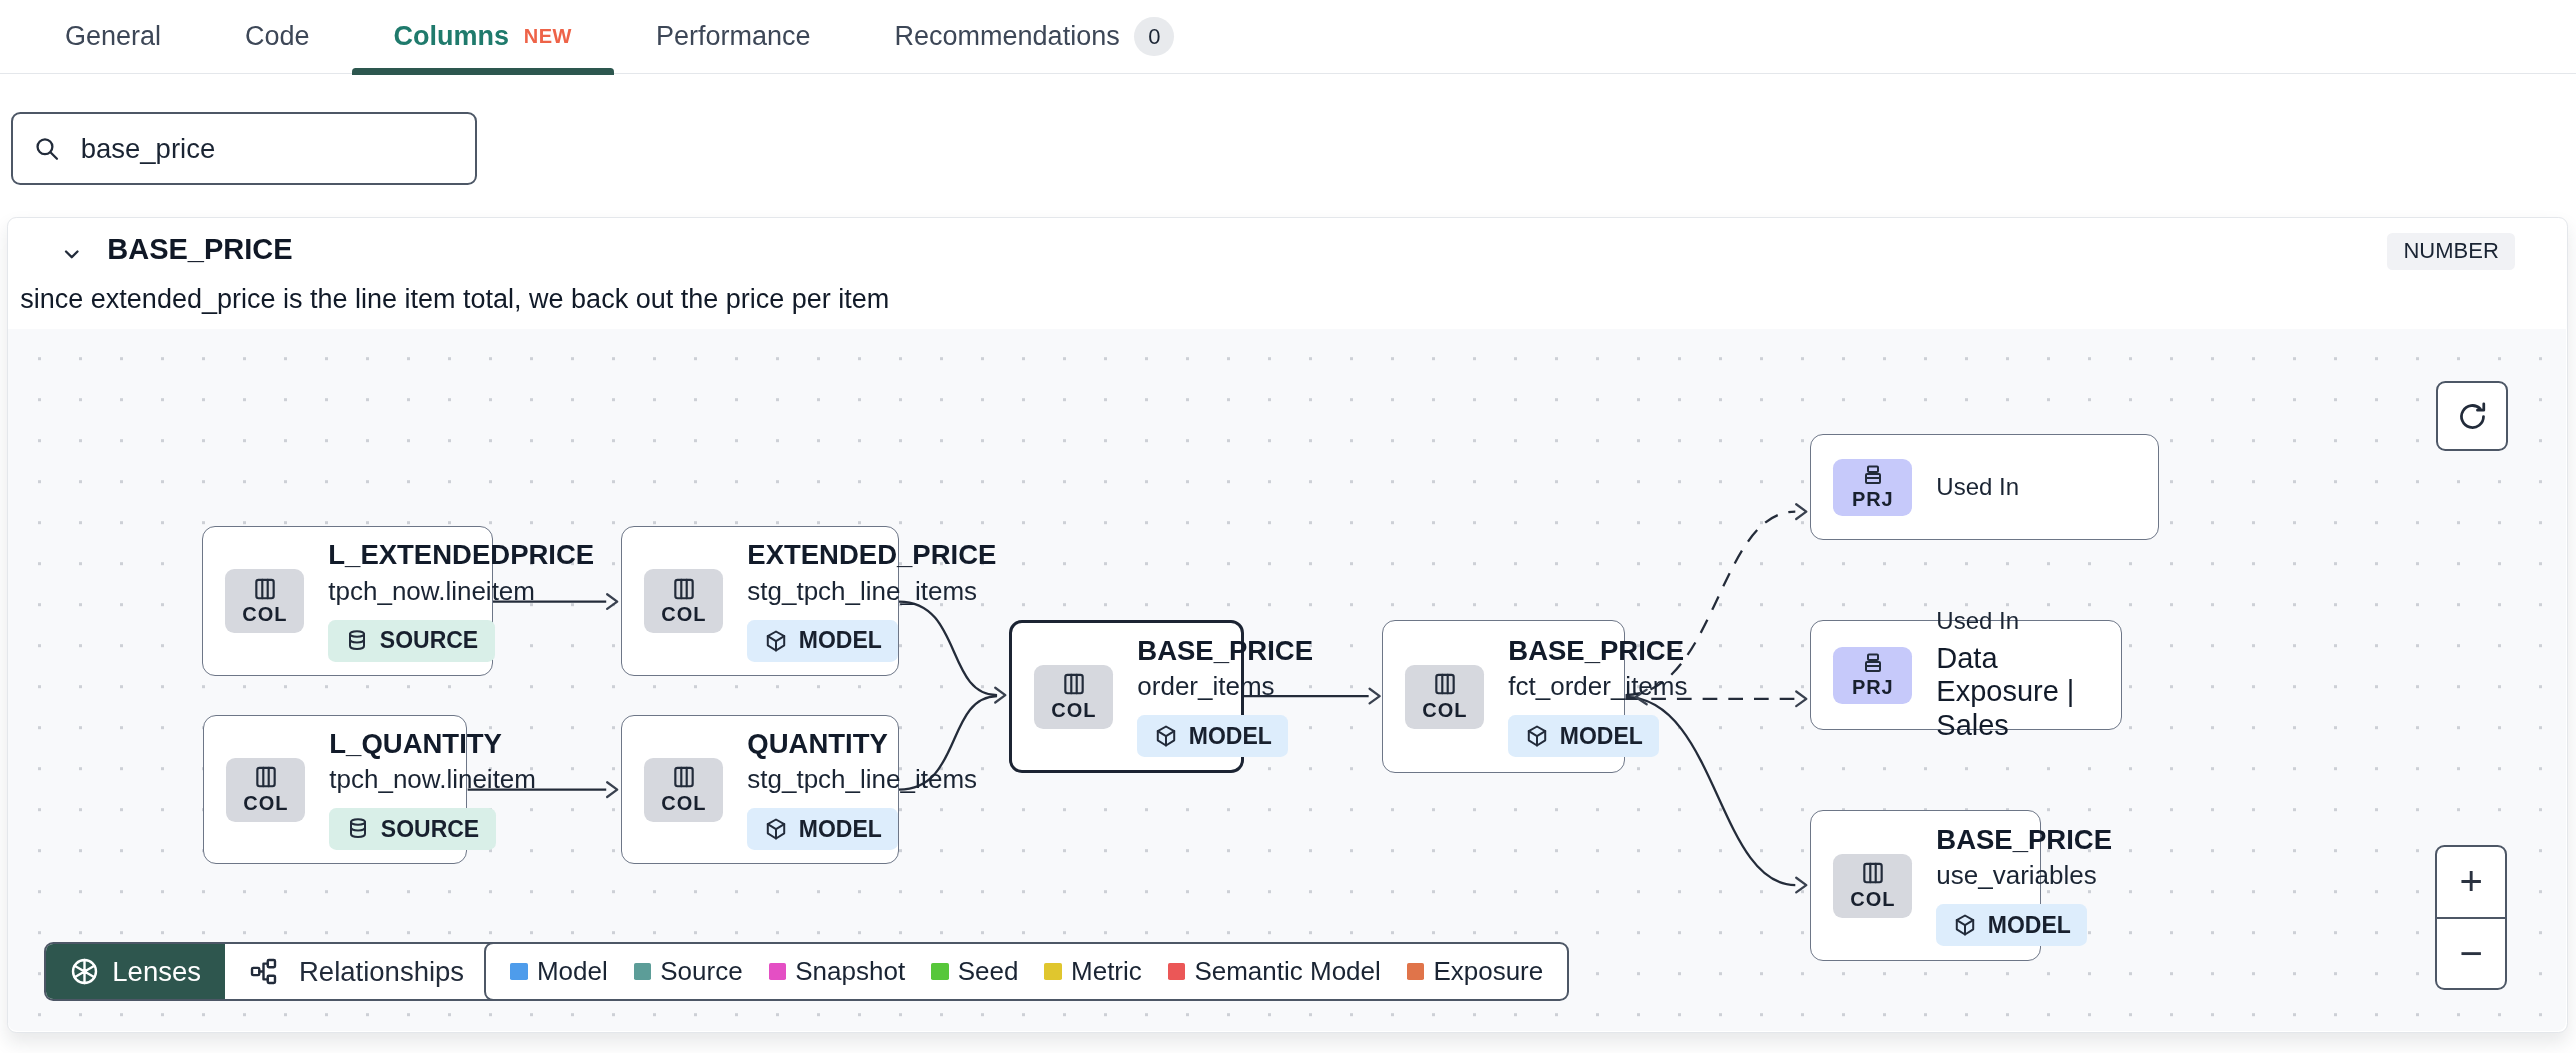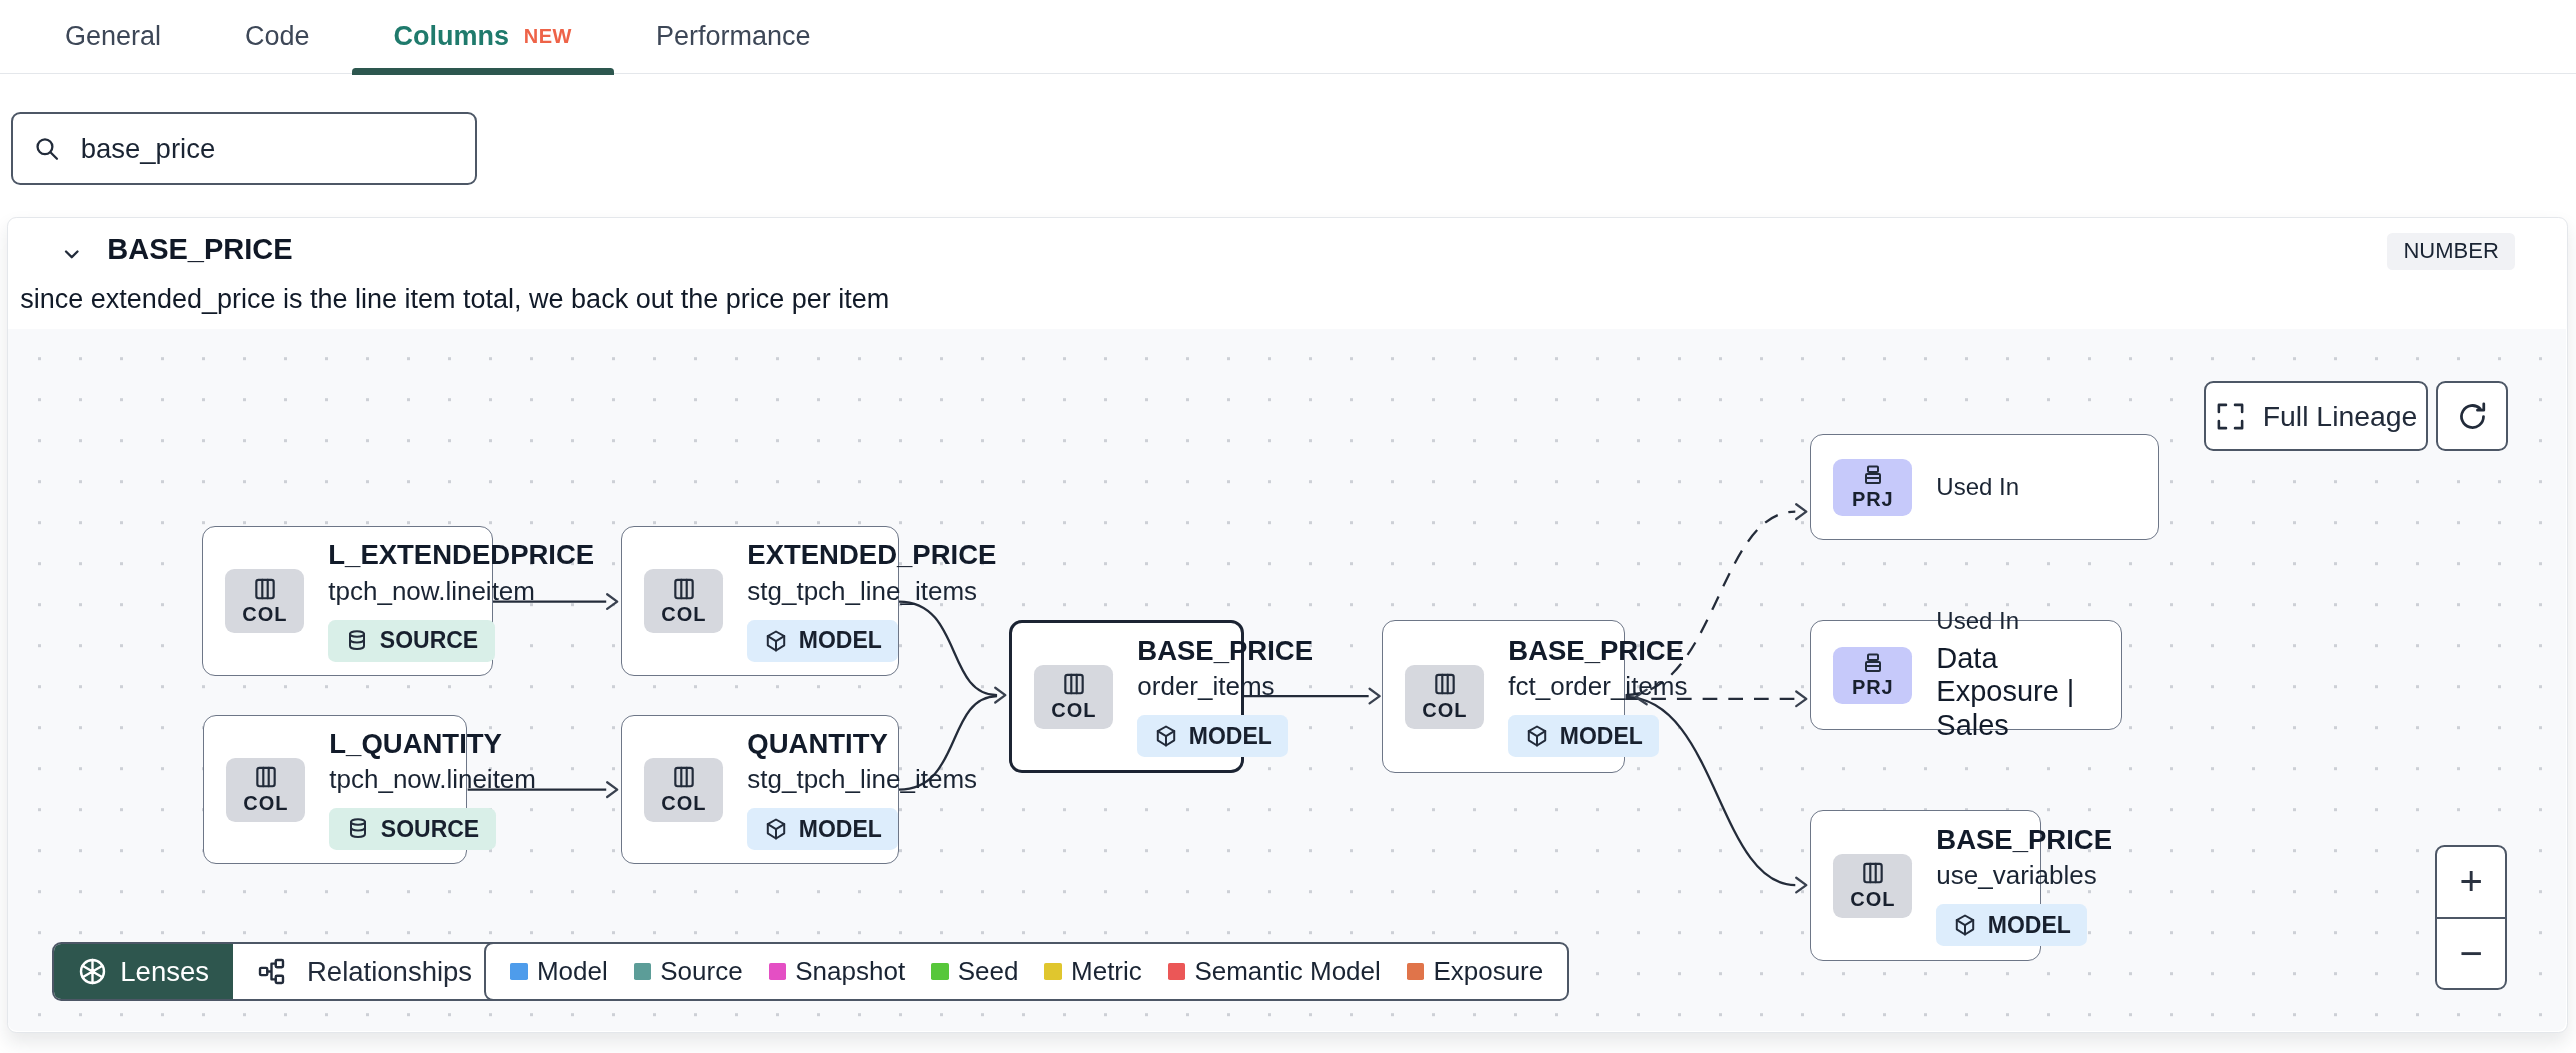--- a/index.html
+++ b/index.html
@@ -70,21 +70,21 @@
        display:flex;align-items:center;justify-content:center;cursor:pointer;}
   .full-lineage{position:absolute;left:2196px;top:52px;width:224px;height:70px;gap:16.5px;
        font-size:28.4px;color:#222b3a;}
   .refresh-btn{position:absolute;left:2428px;top:52px;width:72px;height:70px;}
   .zoom-ctl{position:absolute;left:2427px;top:516px;width:72px;height:145px;box-sizing:border-box;
        border:2.3px solid #4d5766;border-radius:9.2px;background:#fff;display:flex;flex-direction:column;overflow:hidden;}
   .zoom-ctl .zbtn{flex:1;display:flex;align-items:center;justify-content:center;
        font-size:40px;color:#2a3240;cursor:pointer;}
   .zoom-ctl .zbtn:first-child{border-bottom:2.3px solid #4d5766;}
 
-  .lens-group{position:absolute;left:44px;top:613px;height:59px;display:flex;
+  .lens-group{position:absolute;left:36px;top:613px;height:59px;display:flex;
        border:2.3px solid #4d5766;border-radius:9.2px;overflow:hidden;background:#fff;box-sizing:border-box;}
   .lenses-btn{background:#2e564e;color:#fff;display:flex;align-items:center;gap:13px;
        padding:0 24px;font-size:27.5px;cursor:pointer;}
   .rel-btn{display:flex;align-items:center;gap:21px;padding:0 24px;font-size:27.5px;color:#222b3a;cursor:pointer;}
 
   .legend{position:absolute;left:476px;top:613px;height:59px;box-sizing:border-box;
        border:2.3px solid #4d5766;border-radius:9.2px;background:#fff;display:flex;align-items:center;
        padding:0 24px;gap:26px;font-size:26px;color:#1a2433;}
   .legend-item{display:flex;align-items:center;gap:9.2px;}
   .swatch{width:17.4px;height:17.4px;border-radius:1.8px;background:#999;}
@@ -99,20 +99,24 @@
   <div class="tab">
     <span>Code</span>
   </div>
   <div class="tab active">
     <span>Columns</span>
     <span class="new-badge">NEW</span>
   </div>
   <div class="tab">
     <span>Performance</span>
   </div>
+  <div class="tab">
+    <span>Recommendations</span>
+    <span class="count-pill">0</span>
+  </div>
 </div>
 
 <div class="search-box">
   <svg width="31" height="31" viewBox="0 0 24 24">
     <circle cx="10.5" cy="10.5" r="6.5" class="stroke-ic"></circle>
     <line x1="15.5" y1="15.5" x2="21" y2="21" class="stroke-ic"></line>
   </svg>
   <input type="text" value="base_price" style="">
 </div>
 
@@ -334,26 +338,20 @@
         <span class="rbadge model">
           <svg width="24" height="24" viewBox="0 0 24 24">
             <path d="M12 2.5l8.2 4.6v9.2L12 21.5l-8.2-5.2V7.1z" class="stroke-ic"></path>
             <path d="M12 12.2v9.3M12 12.2L3.8 7.1M12 12.2l8.2-5.1" class="stroke-ic"></path>
           </svg>
           <span>MODEL</span>
         </span>
       </div>
     </div>
 
-    <div class="btn full-lineage">
-      <svg width="31" height="31" viewBox="0 0 24 24">
-        <path d="M3 8.5V3h5.5M15.5 3H21v5.5M21 15.5V21h-5.5M8.5 21H3v-5.5" class="stroke-ic"></path>
-      </svg>
-      <span>Full Lineage</span>
-    </div>
     <div class="btn refresh-btn">
       <svg width="33" height="33" viewBox="0 0 24 24">
         <path d="M20 12a8 8 0 1 1-2.4-5.7" class="stroke-ic"></path>
         <path d="M20.2 2.8v4.6h-4.6" class="stroke-ic"></path>
       </svg>
     </div>
 
     <div class="zoom-ctl">
       <div class="zbtn">+</div>
       <div class="zbtn">−</div>

